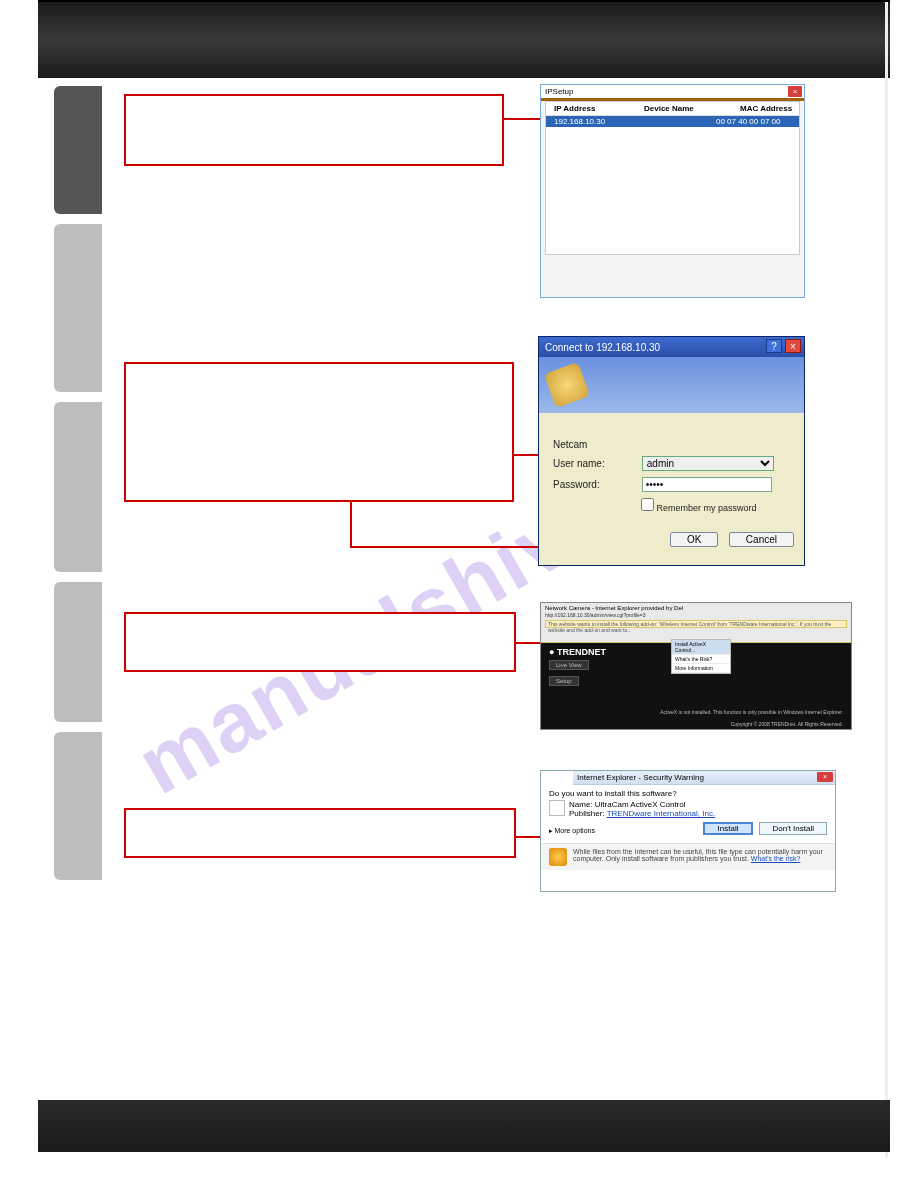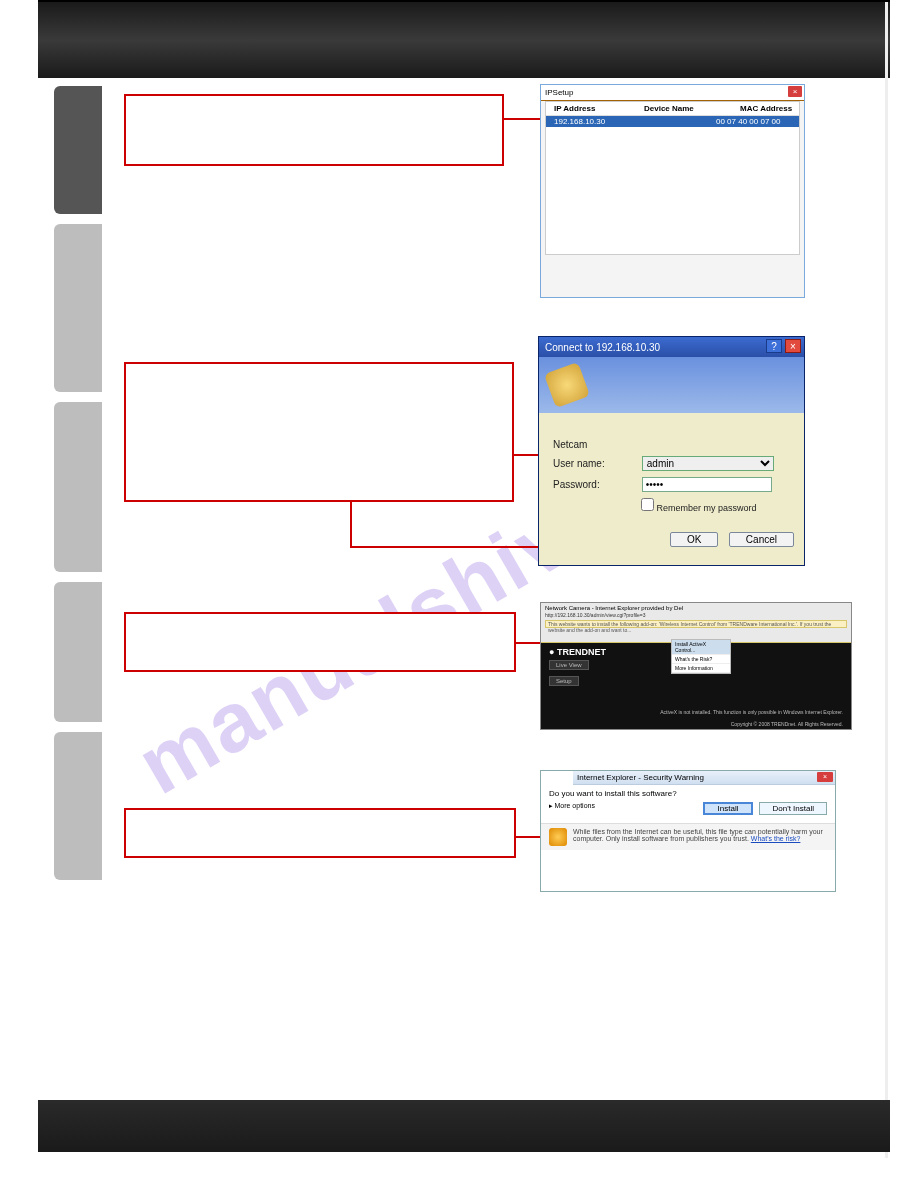--- a/index.html
+++ b/index.html
@@ -16,21 +16,21 @@
   .t2 { background: #bdbdbd; height: 170px; }
   .t3 { background: #bdbdbd; height: 140px; }
   .t4 { background: #bdbdbd; height: 148px; }
 
   .redbox { position: absolute; border: 2px solid #c00; background: #fff; }
   .redline { position: absolute; background: #c00; }
   .reddot { position: absolute; width: 8px; height: 8px; background: #c00; border-radius: 50%; transform: translate(-50%, -50%); }
 
   
   .shot1 { position: absolute; left: 502px; top: 6px; width: 265px; height: 214px; border: 1px solid #7aa9dc; background: #f4f4f4; }
-  .shot1 .titlebar { height: 16px; border-bottom: 1px solid #a16207; display: flex; align-items: center; padding: 0 4px; font-size: 8px; position: relative; background:#fff;}
+  .shot1 .titlebar { height: 16px; border-bottom: 3px solid #a16207; display: flex; align-items: center; padding: 0 4px; font-size: 8px; position: relative; background:#fff;}
   .shot1 .titlebar .closex { position:absolute; right:2px; top:1px; width:14px; height:11px; background:#d63d3d; color:#fff; font-size:8px; text-align:center; line-height:11px; border-radius:1px;}
   .shot1 .cols { display:flex; font-size:8px; font-weight:bold; padding:2px 6px 2px 8px; border-bottom:1px solid #ddd; background:#fff;}
   .shot1 .cols span:nth-child(1){width:90px;}
   .shot1 .cols span:nth-child(2){width:96px;}
   .shot1 .cols span:nth-child(3){flex:1;}
   .shot1 .row { display:flex; font-size:8px; padding:1px 6px 1px 8px; background:#2a66b5; color:#fff;}
   .shot1 .row span:nth-child(1){width:90px;}
   .shot1 .row span:nth-child(2){width:72px;}
   .shot1 .row span:nth-child(3){flex:1;}
   .shot1 .listarea { height: 154px; background:#fff; margin:0 4px 0 4px; border:1px solid #ccc;}
@@ -65,21 +65,21 @@
   .shot3 .bbtn { display:inline-block; background:#333; border:1px solid #555; padding:1px 6px; margin:3px 0; font-size:6px;}
 
   
   .shot4 { position:absolute; left:502px; top:692px; width:296px; height:122px; background:#fff; border:1px solid #8aa; }
   .shot4 .tb { height:14px; background:linear-gradient(#e8f0fa,#d0dff0); font-size:8px; padding:0 4px; display:flex; align-items:center; position:relative; border-bottom:1px solid #bcd;margin-left:32px;}
   .shot4 .tb .x { position:absolute; right:2px; top:1px; width:16px;height:10px;background:#d63d3d;color:#fff;font-size:7px;text-align:center;line-height:10px;border-radius:1px;}
   .shot4 .c { padding:4px 8px; font-size:8px;}
   .shot4 .q { font-weight:normal; margin-bottom:2px;}
   .shot4 .ic { display:inline-block; width:16px;height:16px;border:1px solid #bbb; vertical-align:top; margin-right:4px;}
   .shot4 .link { color:#1a4cc0; text-decoration:underline;}
-  .shot4 .row2 { display:flex; align-items:flex-start; margin-top:4px;}
+  .shot4 .row2 { display:flex; align-items:flex-end; margin-top:4px;}
   .shot4 .sbtn { border:1px solid #8aa; background:#eef6ff; font-size:8px; padding:1px 12px; margin-left:6px;}
   .shot4 .sbtn.inst{ background:#cfe3fa; border:2px solid #4a86d8; padding:0 13px;}
   .shot4 .warn { display:flex; gap:6px; background:#f4f4f4; border-top:1px solid #ddd; padding:4px 8px; font-size:7px; color:#444; margin-top:4px;}
   .shield { width:18px;height:18px;background:radial-gradient(#fc5,#d80);border-radius:3px;flex:0 0 auto;}
 
   
   .wm { position:absolute; left:50%; top:50%; transform:translate(-50%,-50%) rotate(-30deg); font-size:84px; font-weight:bold; color:rgba(120,70,220,0.25); pointer-events:none; letter-spacing:2px; white-space:nowrap;}
 
   .bottombar { position:absolute; left:38px; top:1100px; width:852px; height:52px; background:linear-gradient(#2a2a2a,#1a1a1a); }
 </style>
@@ -191,20 +191,27 @@
     </div>
   </div>
 
   <div class="shot4">
     <div class="tb">
       <span>Internet Explorer - Security Warning</span>
       <span class="x">×</span>
     </div>
     <div class="c">
       <div class="q">Do you want to install this software?</div>
+      <div style="display:flex;">
+        <span class="ic"></span>
+        <div>
+          <div><span>Name:</span> <span>UltraCam ActiveX Control</span></div>
+          <div><span>Publisher:</span> <span class="link">TRENDware International, Inc.</span></div>
+        </div>
+      </div>
       <div class="row2">
         <span style="flex:1;font-size:7px;">▸ <span>More options</span></span>
         <span class="sbtn inst">Install</span>
         <span class="sbtn">Don't Install</span>
       </div>
     </div>
     <div class="warn">
       <div class="shield"></div>
       <div><span>While files from the Internet can be useful, this file type can potentially harm your computer. Only install software from publishers you trust.</span> <span class="link">What's the risk?</span></div>
     </div>

